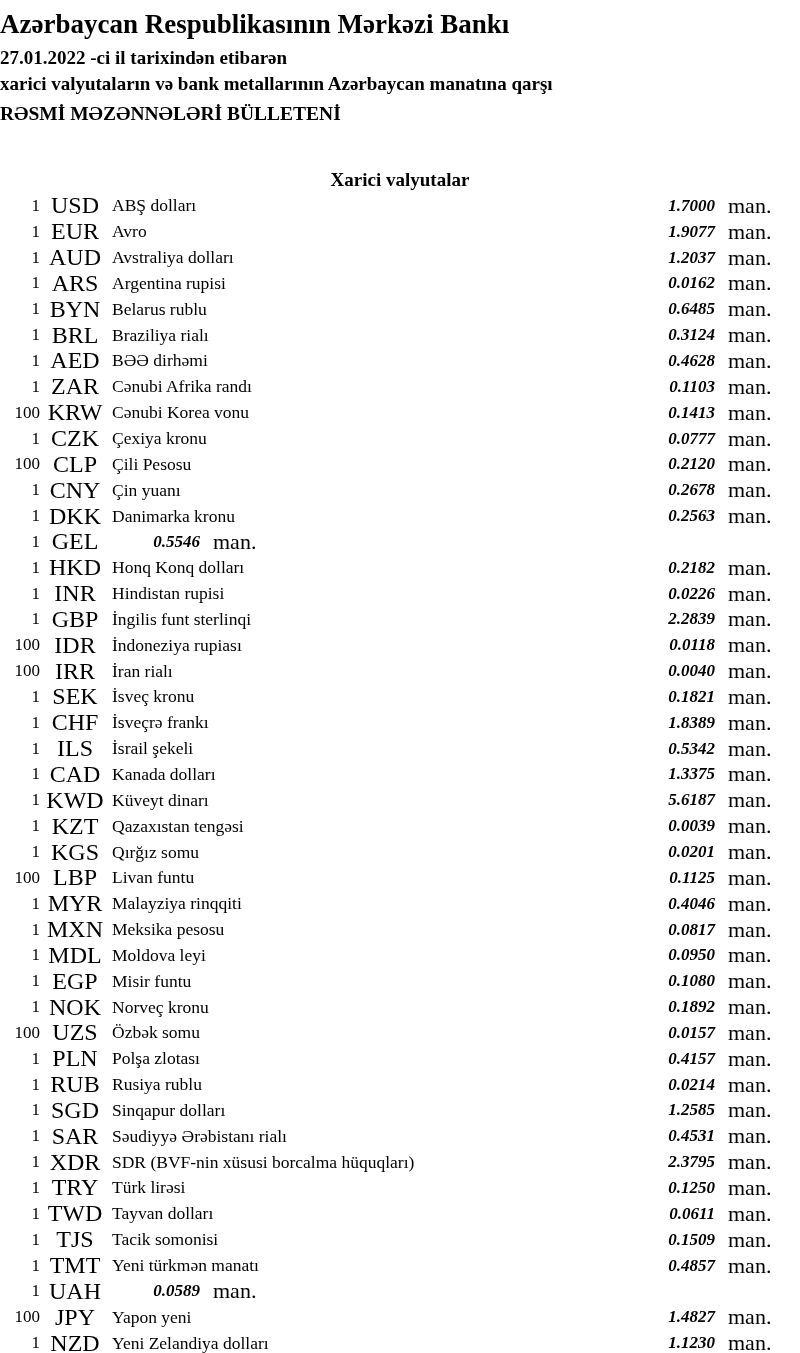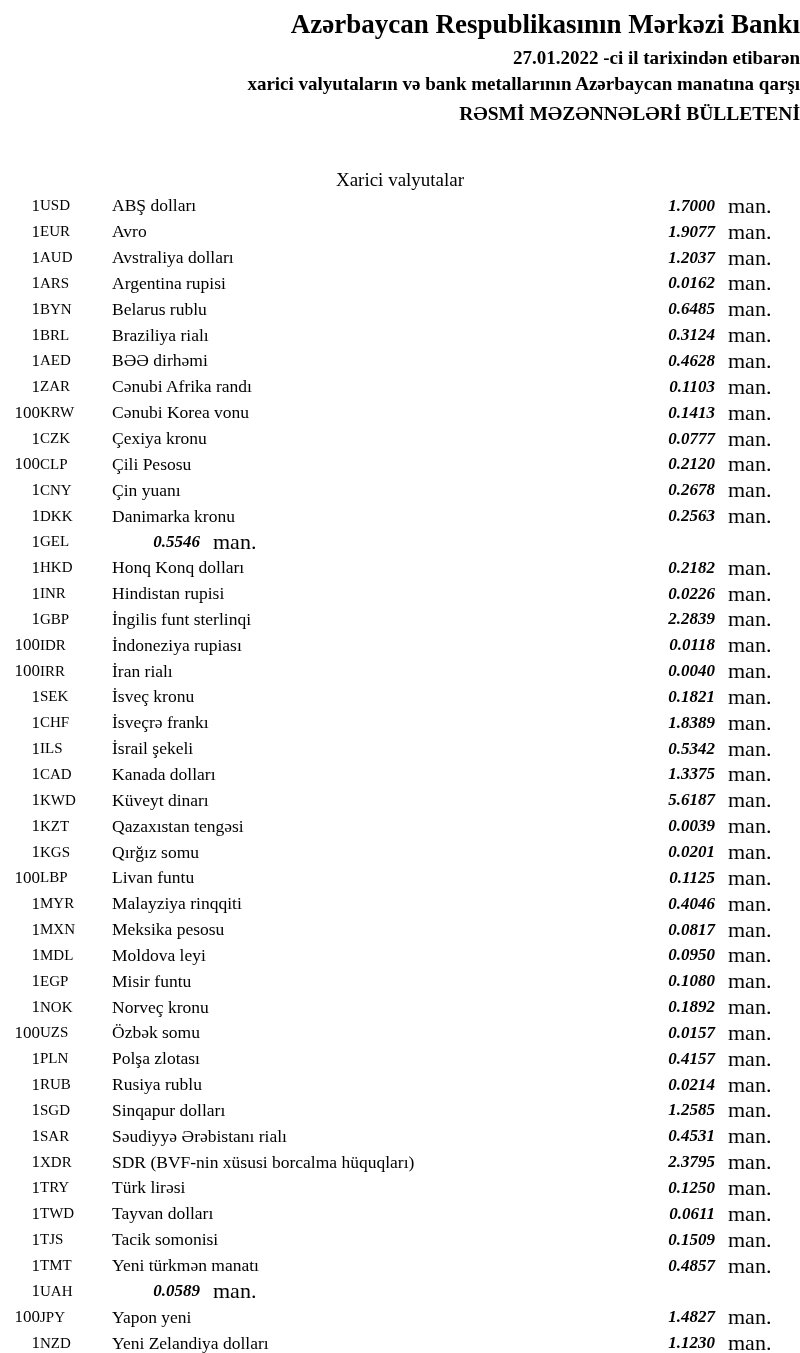--- a/index.html
+++ b/index.html
@@ -9,45 +9,45 @@
     color: #000000;
     font-family: "Liberation Serif", "DejaVu Serif", serif;
   }
   .page {
     position: relative;
     width: 800px;
     height: 1353px;
     background: #ffffff;
     overflow: hidden;
   }
-  .header { text-align: right; padding-top: 9px; }
+  .header { text-align: left; padding-top: 9px; }
   .bank-name   { font-size: 27px; font-weight: bold; line-height: 30px; }
   .date-line   { font-size: 19px; font-weight: bold; line-height: 26px; margin-top: 6px; }
   .subject-line{ font-size: 19px; font-weight: bold; line-height: 26px; }
   .bulletin-line{ font-size: 19.5px; font-weight: bold; line-height: 26px; margin-top: 4px; }
   .section-title {
     text-align: center;
     font-size: 19px;
-    font-weight: normal;
+    font-weight: bold;
     line-height: 26px;
     margin-top: 40px;
   }
   .rates-table {
     width: 800px;
     box-sizing: border-box;
     padding-right: 28px;
   }
   .row {
     display: flex;
     align-items: center;
     height: 25.844px;
     font-size: 17px;
   }
   .qty   { width: 40px;  text-align: right; }
-  .code  { width: 70px;  font-size: 15px; }
+  .code  { width: 70px;  text-align: center; font-size: 24px; }
   .cname { width: 515px; text-align: left; padding-left: 2px; box-sizing: border-box; font-size: 17.5px; white-space: nowrap; overflow: hidden; }
   .rate  { width: 90px;  text-align: right; font-weight: bold; font-style: italic; }
   .unit  { width: 57px;  text-align: left; padding-left: 13px; box-sizing: border-box; font-size: 22px; }
 </style>
 </head>
 <body>
 
 <div class="page">
 
   <div class="header">

